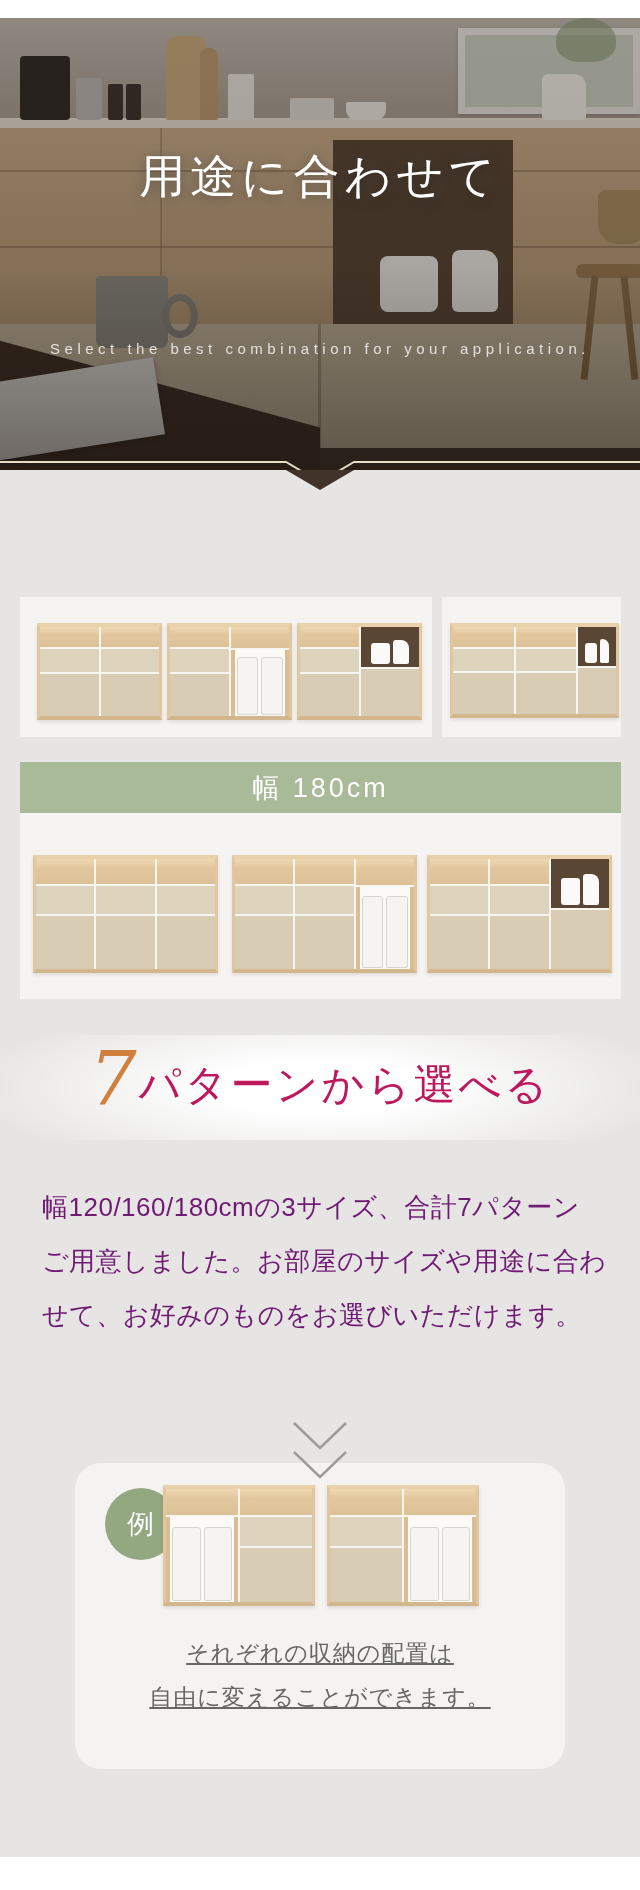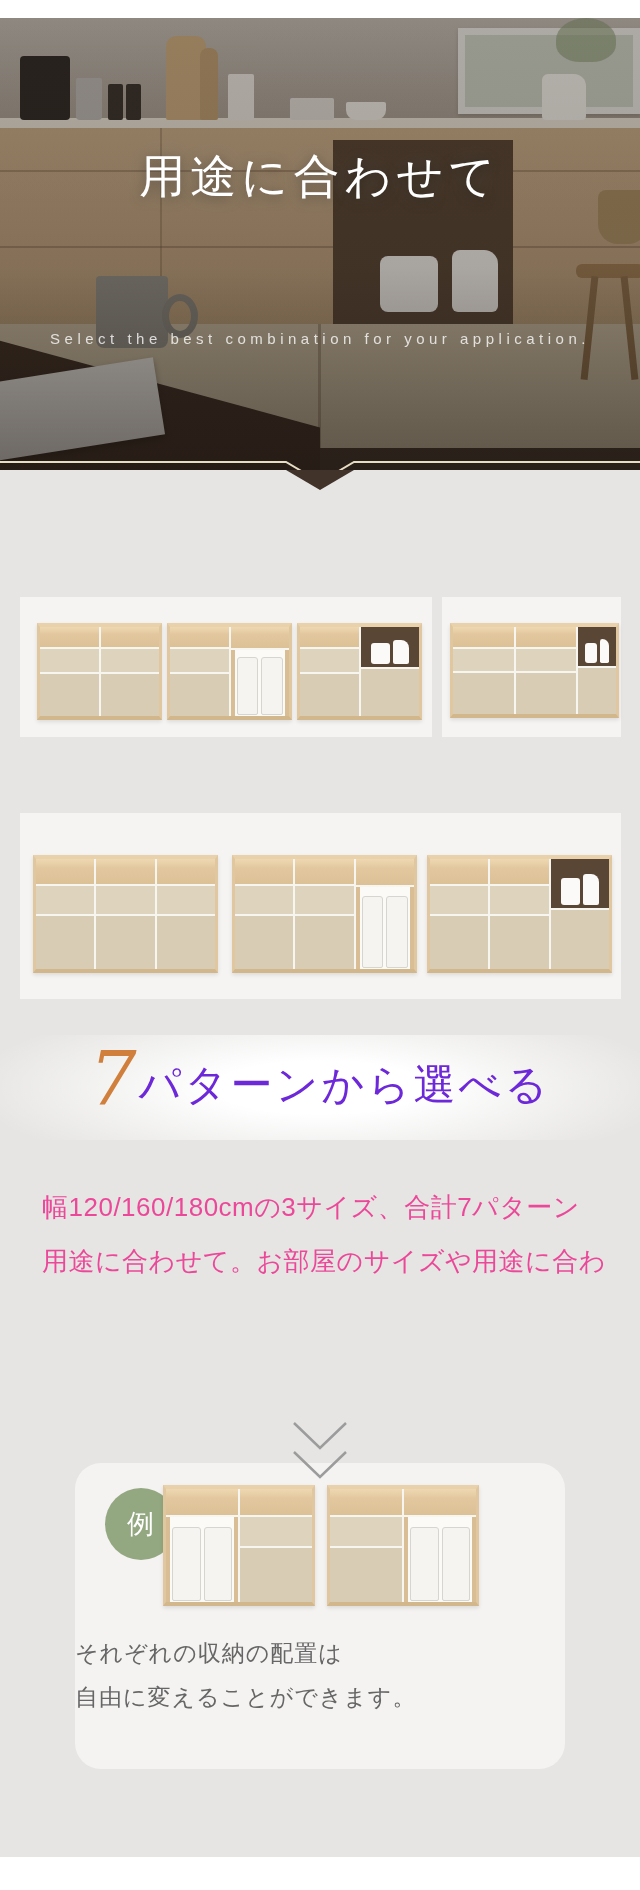--- a/index.html
+++ b/index.html
@@ -45,21 +45,21 @@
   .hero .stool-seat{position:absolute;left:576px;top:246px;width:68px;height:14px;background:#9c7a50;border-radius:6px;}
   .hero .stool-leg1{position:absolute;left:586px;top:258px;width:7px;height:104px;background:#8a6b46;transform:rotate(6deg);}
   .hero .stool-leg2{position:absolute;left:626px;top:258px;width:7px;height:104px;background:#8a6b46;transform:rotate(-6deg);}
   .hero .shade{position:absolute;left:0;top:0;width:100%;height:100%;
                background:linear-gradient(180deg,rgba(35,27,22,.30) 0%,rgba(35,27,22,.36) 55%,rgba(28,21,17,.62) 100%);}
   .hero-title{position:absolute;left:0;width:640px;text-align:center;color:#ffffff;
               font-family:"DejaVu Serif","Liberation Serif",serif;
               text-shadow:0 2px 14px rgba(0,0,0,.45), 0 0 24px rgba(255,255,255,.18);white-space:nowrap;}
   .hero-title.l1{top:128px;font-size:46px;letter-spacing:5px;}
   .hero-title.l2{top:198px;font-size:50px;letter-spacing:4px;}
-  .hero-tagline{position:absolute;left:0;top:312px;width:640px;text-align:center;color:rgba(255,255,255,.78);
+  .hero-tagline{position:absolute;left:0;top:322px;width:640px;text-align:center;color:rgba(255,255,255,.78);
                 font-size:15px;font-weight:300;letter-spacing:4.5px;white-space:nowrap;}
   .trim-svg{left:0;top:452px;width:640px;height:42px;pointer-events:none;}
   .hero-notch{left:286px;top:470px;width:0;height:0;border-left:34px solid transparent;
               border-right:34px solid transparent;border-top:20px solid #41332a;}
   .top-strip{left:0;top:0;width:640px;height:18px;background:#ffffff;}
   .bottom-strip{left:0;top:1857px;width:640px;height:33px;background:#ffffff;}
 
   
   .size-header{background:#a9ba98;color:#ffffff;display:flex;align-items:center;justify-content:center;
                font-size:27px;font-weight:500;letter-spacing:3px;}
@@ -88,34 +88,34 @@
   .seg-bins{flex:76;background:#fbfaf7;border-left:4px solid #d9bd94;border-right:4px solid #d9bd94;
             display:flex;align-items:flex-end;justify-content:center;gap:3px;padding:0 2px 1px 2px;}
   .seg-bins .bin{width:44%;height:86%;background:#f5f4f1;border:1px solid #d7d5cf;border-radius:3px 3px 2px 2px;}
 
   
   .heading-band{left:0;top:1035px;width:640px;height:105px;
                 background:radial-gradient(ellipse 55% 85% at 50% 50%, #ffffff 30%, rgba(255,255,255,0) 100%);}
   .pat-heading{left:0;top:1042px;width:640px;height:90px;display:flex;align-items:baseline;justify-content:center;
                font-family:"DejaVu Serif","Liberation Serif",serif;white-space:nowrap;}
   .pat-heading .num{font-size:74px;font-style:italic;color:#d0803c;line-height:1;margin-right:2px;}
-  .pat-heading .rest{font-size:42px;color:#6d28d9;letter-spacing:3px;line-height:1;position:relative;top:-6px;}
-
-  .pat-para{left:42px;top:1180px;width:560px;font-size:26px;line-height:54px;color:#ec4899;letter-spacing:.5px;white-space:nowrap;}
+  .pat-heading .rest{font-size:42px;color:#be185d;letter-spacing:3px;line-height:1;position:relative;top:-6px;}
+
+  .pat-para{left:42px;top:1180px;width:560px;font-size:26px;line-height:54px;color:#701a75;letter-spacing:.5px;white-space:nowrap;}
 
   .dbl-chevron{left:292px;top:1420px;width:56px;height:62px;z-index:3;}
 
   
   .ex-panel{left:75px;top:1463px;width:490px;height:306px;background:#f4f3f1;border-radius:26px;z-index:2;}
   .ex-badge{position:absolute;left:30px;top:25px;width:72px;height:72px;border-radius:50%;background:#93a881;
             color:#ffffff;font-size:27px;display:flex;align-items:center;justify-content:center;letter-spacing:1px;}
   .ex-cab-a{left:88px;top:22px;width:146px;height:113px;}
   .ex-cab-b{left:252px;top:22px;width:146px;height:113px;}
-  .ex-caption{position:absolute;left:0;top:168px;width:100%;text-align:left;color:#666666;
-              font-size:23px;line-height:44px;letter-spacing:1px;white-space:nowrap;}
+  .ex-caption{position:absolute;left:0;top:168px;width:100%;text-align:center;color:#666666;
+              font-size:23px;line-height:44px;letter-spacing:1px;white-space:nowrap;text-decoration:underline;}
 </style>
 </head>
 <body>
 
 <div class="page">
 
   <div class="abs gray-bg"></div>
   <div class="abs top-strip"></div>
 
   <div class="abs hero">
@@ -219,20 +219,23 @@
         <div class="cab-col narrow">
           <div class="seg seg-niche">
             <div class="appl a1"></div>
             <div class="appl a2"></div>
           </div>
           <div class="seg seg-bigdoor"></div>
         </div>
       </div>
   </div>
 
+  <div class="abs size-header hdr-180">
+    <span>幅 180cm</span>
+  </div>
   <div class="abs panel panel-180">
     <div class="cabinet" style="left:13px;top:42px;width:179px;height:110px;">
         <div class="cab-col">
           <div class="seg seg-wood"></div>
           <div class="seg seg-beige"></div>
           <div class="seg seg-door"></div>
         </div>
         <div class="cab-col">
           <div class="seg seg-wood"></div>
           <div class="seg seg-beige"></div>
@@ -285,21 +288,22 @@
   </div>
 
   <div class="abs heading-band"></div>
   <div class="abs pat-heading">
     <span class="num">7</span>
     <span class="rest">パターンから選べる</span>
   </div>
 
   <div class="abs pat-para">
     <div>幅120/160/180cmの3サイズ、合計7パターン</div>
-    <div>用途に合わせて。お部屋のサイズや用途に合わ</div>
+    <div>ご用意しました。お部屋のサイズや用途に合わ</div>
+    <div>せて、お好みのものをお選びいただけます。</div>
   </div>
 
   <svg class="abs dbl-chevron" viewBox="0 0 56 62">
     <polyline points="2,3 28,28 54,3" fill="none" stroke="#9c9c9c" stroke-width="2.5"></polyline>
     <polyline points="2,32 28,57 54,32" fill="none" stroke="#9c9c9c" stroke-width="2.5"></polyline>
   </svg>
 
   <div class="abs ex-panel">
     <div class="ex-badge">例</div>
     <div class="cabinet abs ex-cab-a">

